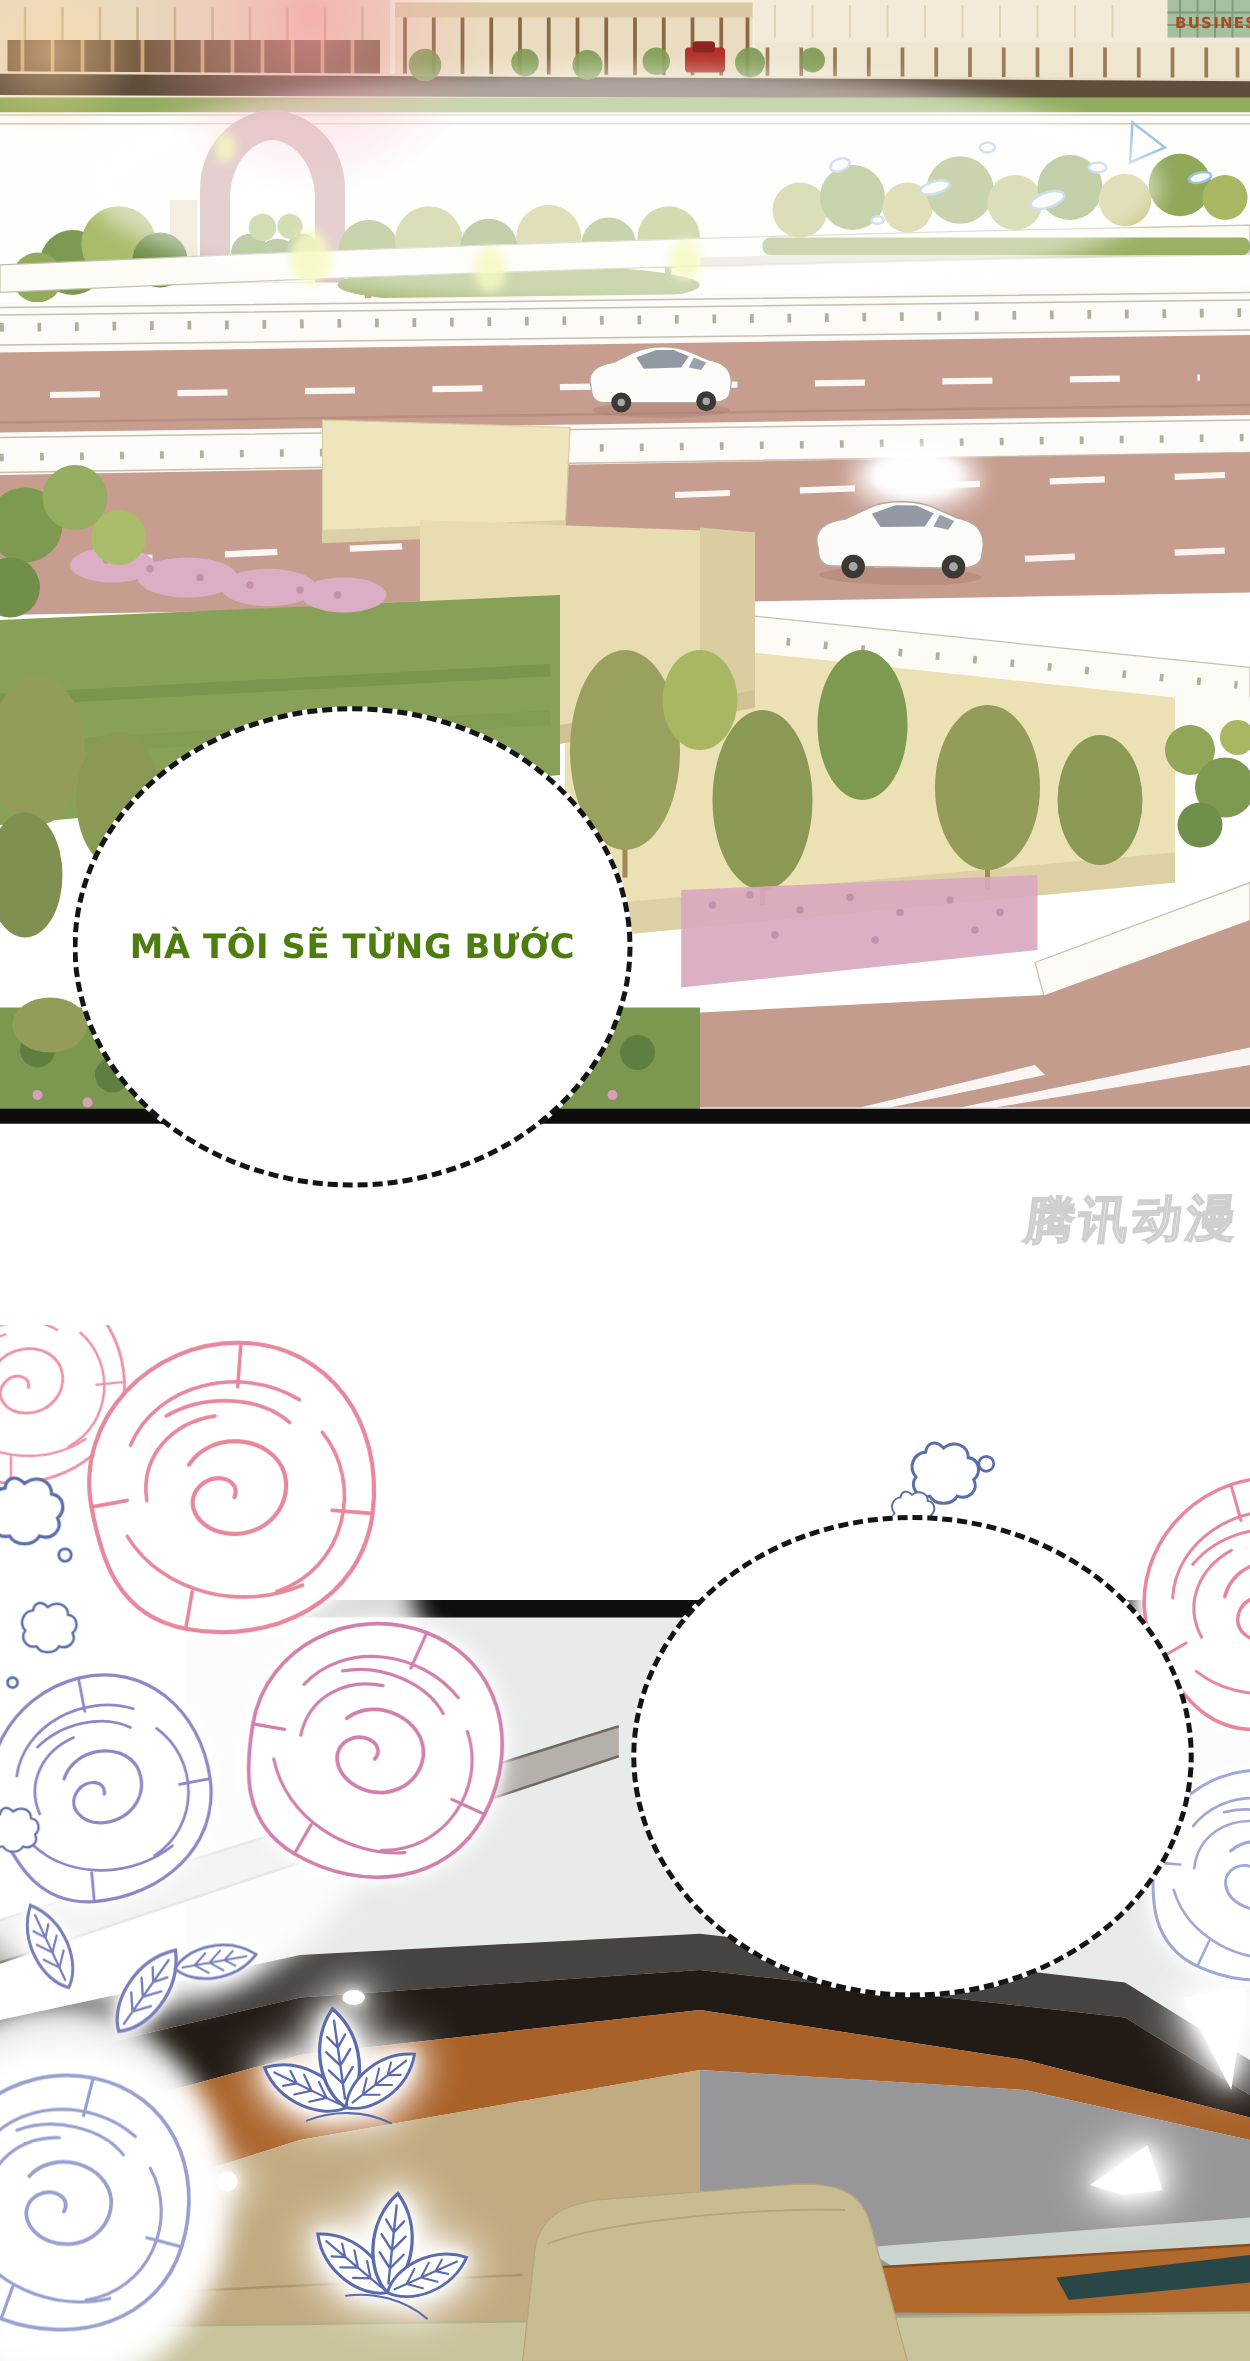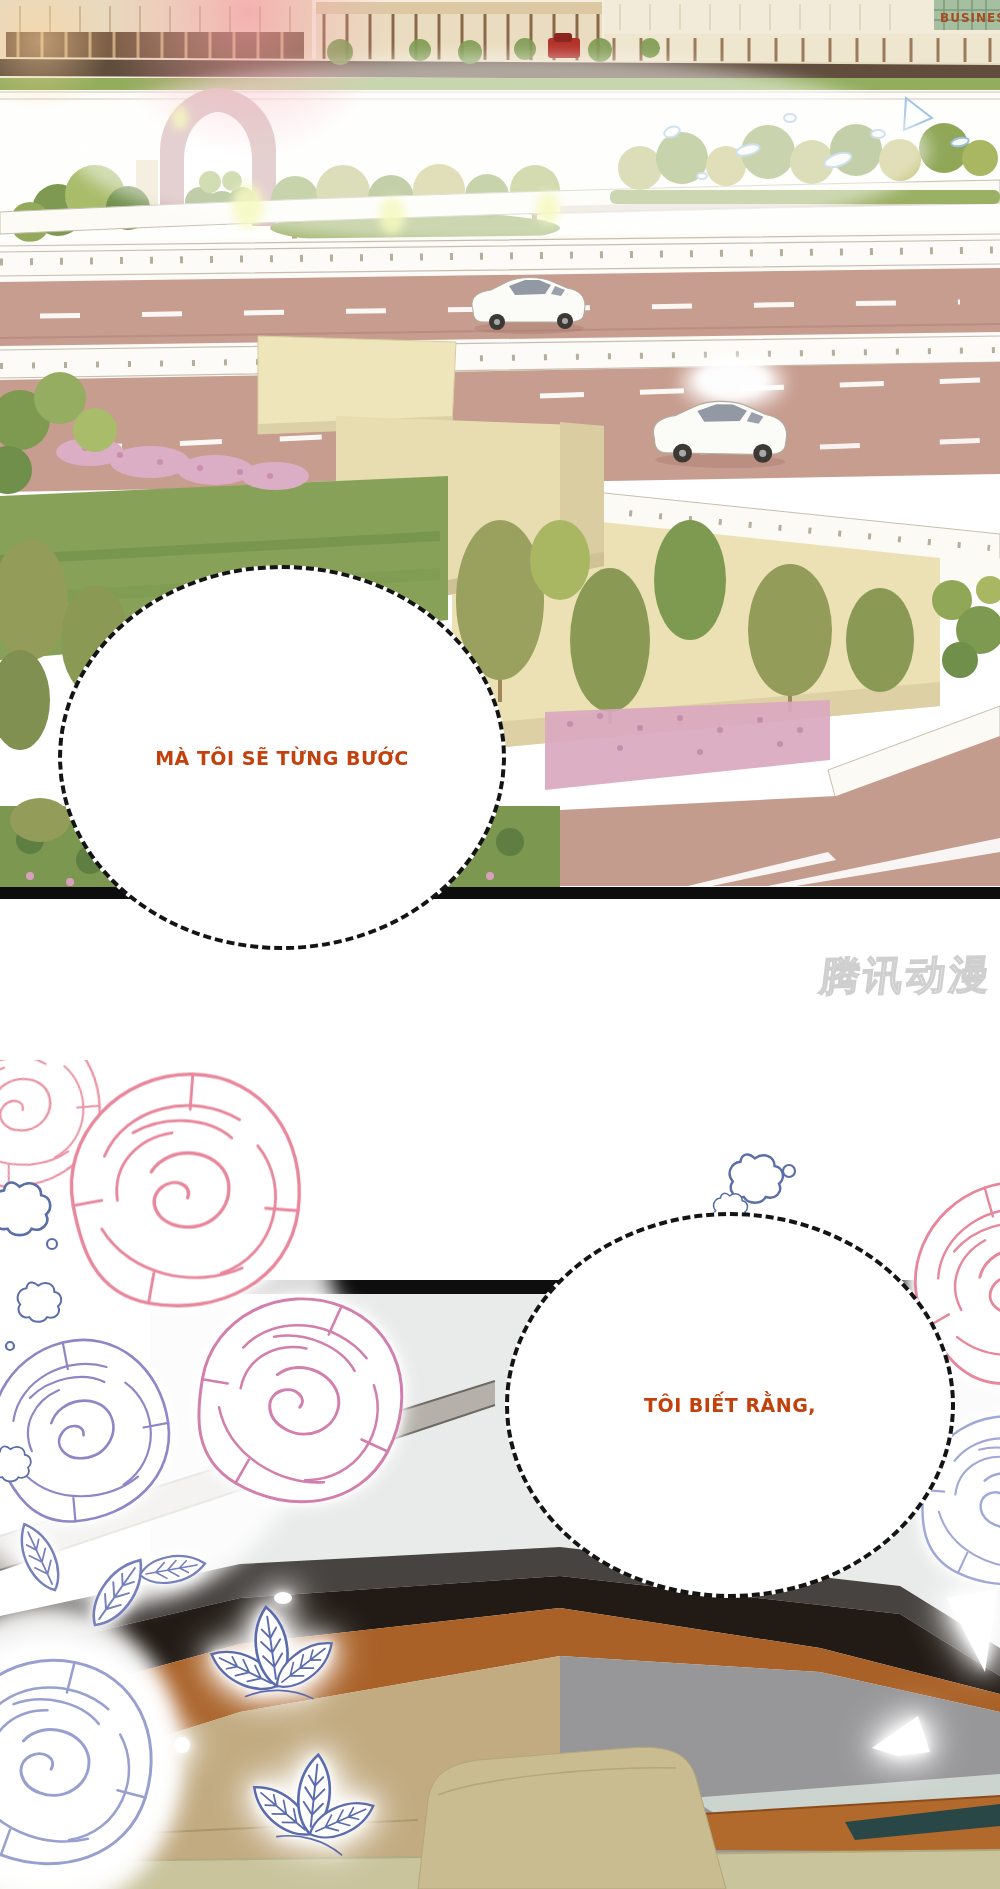--- a/index.html
+++ b/index.html
@@ -4,21 +4,21 @@
 <style>
   html,body{margin:0;padding:0;background:#fff;}
   .page{position:relative;width:1000px;height:1889px;overflow:hidden;background:#fff;
         font-family:"DejaVu Sans",sans-serif;}
   svg{display:block;}
   .panel-svg{position:absolute;left:0;}
   .bar{position:absolute;background:#0d0d0d;}
   .bubble{position:absolute;background:#ffffff;border:4px dashed #141414;border-radius:50%;
           display:flex;flex-direction:column;align-items:center;justify-content:center;
           text-align:center;box-sizing:border-box;z-index:30;}
-  .bubble span{display:block;font-weight:bold;font-size:19px;line-height:40px;color:#c2410c;
+  .bubble span{display:block;font-weight:bold;font-size:27px;line-height:40px;color:#4d7c0f;
                letter-spacing:.5px;white-space:nowrap;}
   .watermark{position:absolute;left:820px;top:948px;z-index:20;font-weight:bold;font-size:40px;
              letter-spacing:3px;color:rgba(230,230,230,0.55);-webkit-text-stroke:1.2px #cfcfcf;
              transform:skewX(-8deg) rotate(-1deg);}
   
   .rp{fill:#ffffff;stroke:currentColor;stroke-width:2.6;stroke-linecap:round;}
   .ra{fill:none;stroke:currentColor;stroke-width:2.2;stroke-linecap:round;}
   .lf{fill:#ffffff;stroke:currentColor;stroke-width:2.2;}
   .lv{fill:none;stroke:currentColor;stroke-width:1.6;stroke-linecap:round;}
   .mp{fill:#ffffff;stroke:currentColor;stroke-width:2.2;}
@@ -463,16 +463,15 @@
       <use href="#mini" transform="translate(731,1207) scale(0.7)"></use>
       <use href="#mini" transform="translate(22,1206) scale(1.2)"></use>
       <circle cx="52" cy="1244" r="5" class="mp"></circle>
       <use href="#mini" transform="translate(40,1300) scale(0.9)"></use>
       <circle cx="10" cy="1346" r="4" class="mp"></circle>
       <use href="#mini" transform="translate(12,1462) scale(0.8)"></use>
     </g>
   </svg>
 
   <div class="bubble" style="left:505px;top:1212px;width:450px;height:386px;">
-    <span>TÔI BIẾT RẰNG,</span>
   </div>
 
 </div>
 
 </body></html>

